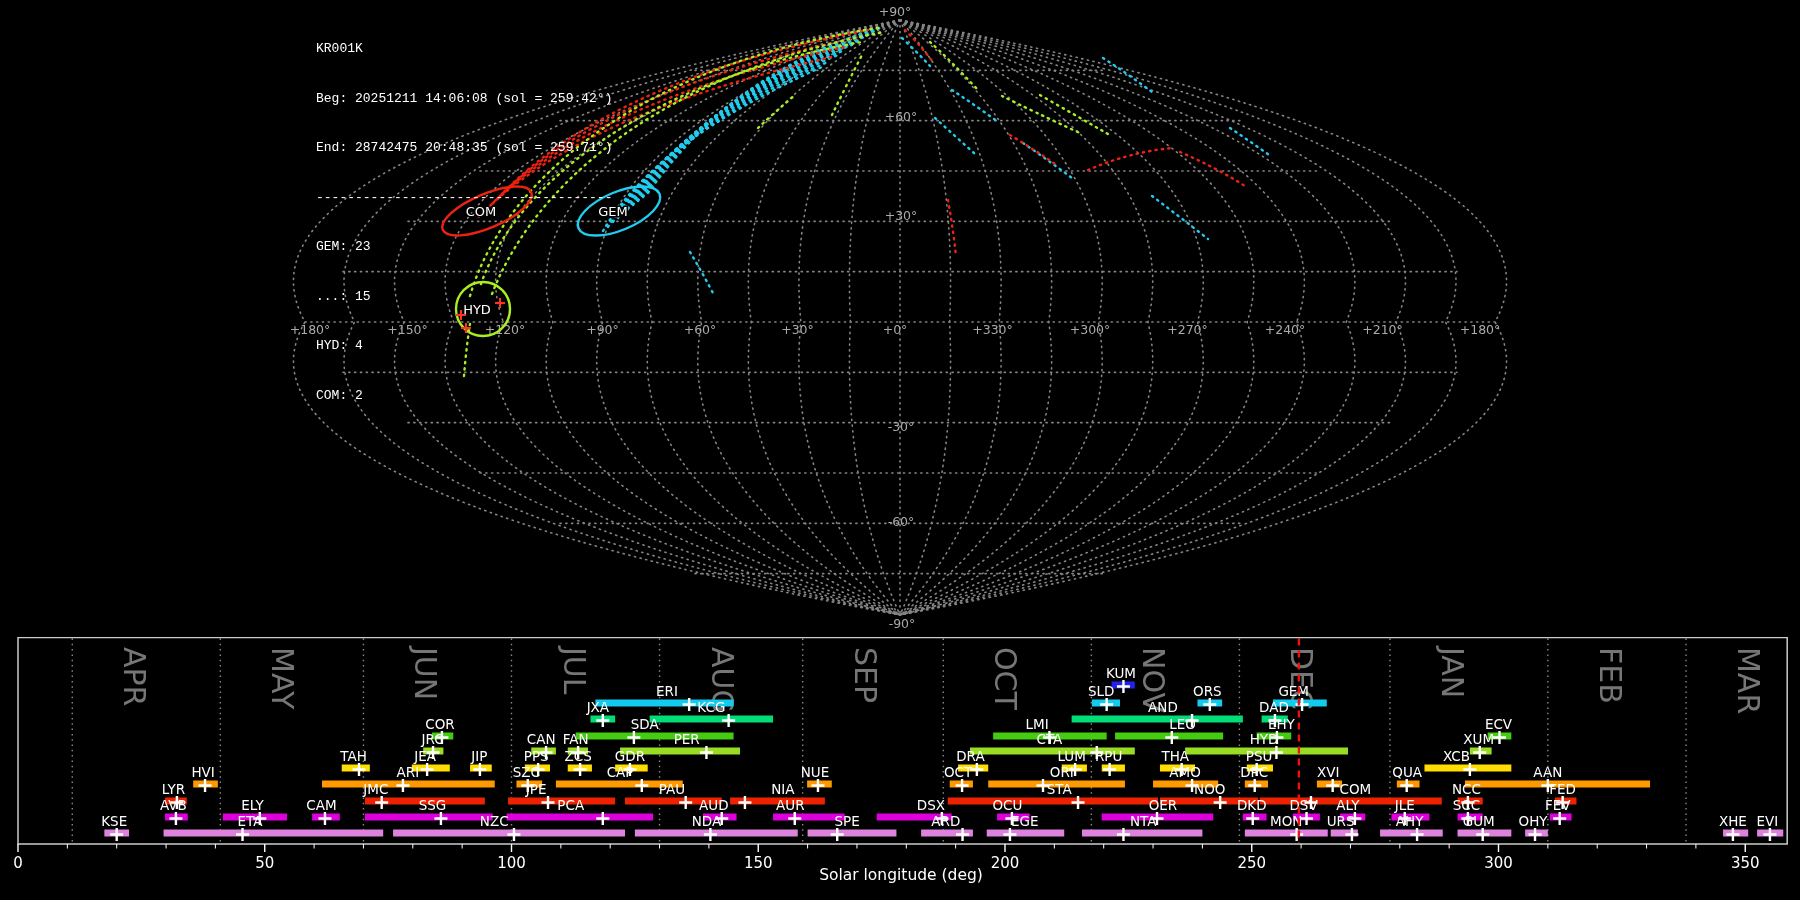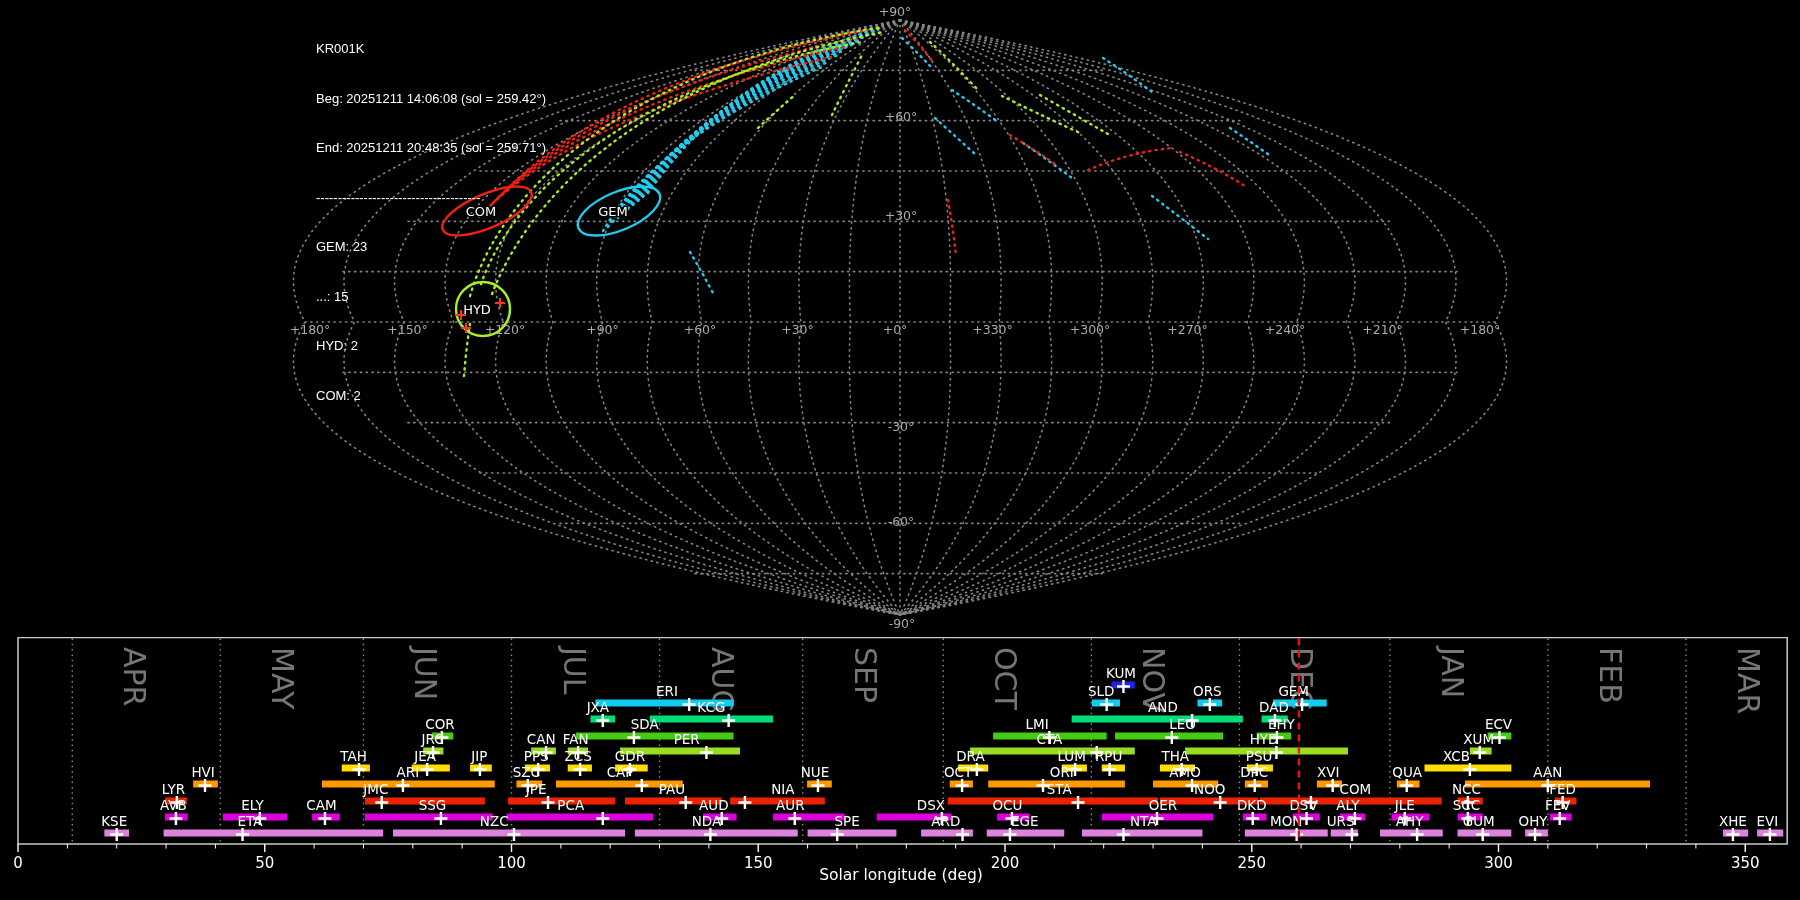--- a/index.html
+++ b/index.html
@@ -2,21 +2,21 @@
 <html><head>
 <meta charset="utf-8">
 <style>
   html,body{margin:0;padding:0;background:#000;width:1800px;height:900px;overflow:hidden;}
   body{font-family:"DejaVu Sans",sans-serif;position:relative;}
   #sky,#tl{position:absolute;left:0;display:block;}
   #sky{top:0;}
   #tl{top:637px;}
   #hdr{
     position:absolute;left:316px;top:8px;color:#fff;
-    font-family:Liberation Sans, sans-serif;font-size:13px;line-height:16.5px;
+    font-family:Liberation Mono, monospace;font-size:13px;line-height:16.5px;
     white-space:pre;z-index:5;
   }
   text{font-family:"DejaVu Sans",sans-serif;}
 </style>
 </head>
 <body>
 
 <svg id="sky" width="1800" height="637" viewBox="0 0 1800 637">
     <g>
       <line x1="695" y1="573.67" x2="1105" y2="573.67" fill="none" stroke="#858585" stroke-width="1.6" stroke-linecap="round" stroke-dasharray="1.2,4.6"></line>
@@ -124,25 +124,25 @@
       <text x="477" y="314" fill="#ffffff" font-size="13" text-anchor="middle" paint-order="stroke" stroke="#000000" stroke-width="3">HYD</text>
       <path d="M456,315 H466 M461,310 V320" stroke="#ff3322" stroke-width="2" fill="none"></path>
       <path d="M495,303 H505 M500,298 V308" stroke="#ff3322" stroke-width="2" fill="none"></path>
       <path d="M461,328 H471 M466,323 V333" stroke="#ff3322" stroke-width="2" fill="none"></path>
     </g>
   </svg>
 
 <div id="hdr">
   <div>KR001K</div>
   <div>Beg: 20251211 14:06:08 (sol = 259.42°)</div>
-  <div>End: 20251211 20:48:35 (sol = 259.71°)</div>
+  <div>End: 28742475 20:48:35 (sol = 259.71°)</div>
   <div>--------------------------------------</div>
   <div>GEM: 23</div>
   <div>...: 15</div>
-  <div>HYD: 2</div>
+  <div>HYD: 4</div>
   <div>COM: 2</div>
 </div>
 
 <svg id="tl" width="1800" height="263" viewBox="0 0 1800 263">
   <text id="xlabel" x="901" y="243" fill="#ffffff" font-size="15.5" text-anchor="middle">Solar longitude (deg)</text>
 <g>
       <line x1="72.285" y1="1.5" x2="72.285" y2="206" stroke="#888888" stroke-width="1.4" stroke-dasharray="1.5,3.8"></line>
       <text x="124.285" y="10" fill="#767676" font-size="30" text-anchor="start" transform="rotate(90 124.285 10)" font-weight="500">APR</text>
       <line x1="220.33499999999998" y1="1.5" x2="220.33499999999998" y2="206" stroke="#888888" stroke-width="1.4" stroke-dasharray="1.5,3.8"></line>
       <text x="272.335" y="10" fill="#767676" font-size="30" text-anchor="start" transform="rotate(90 272.335 10)" font-weight="500">MAY</text>

